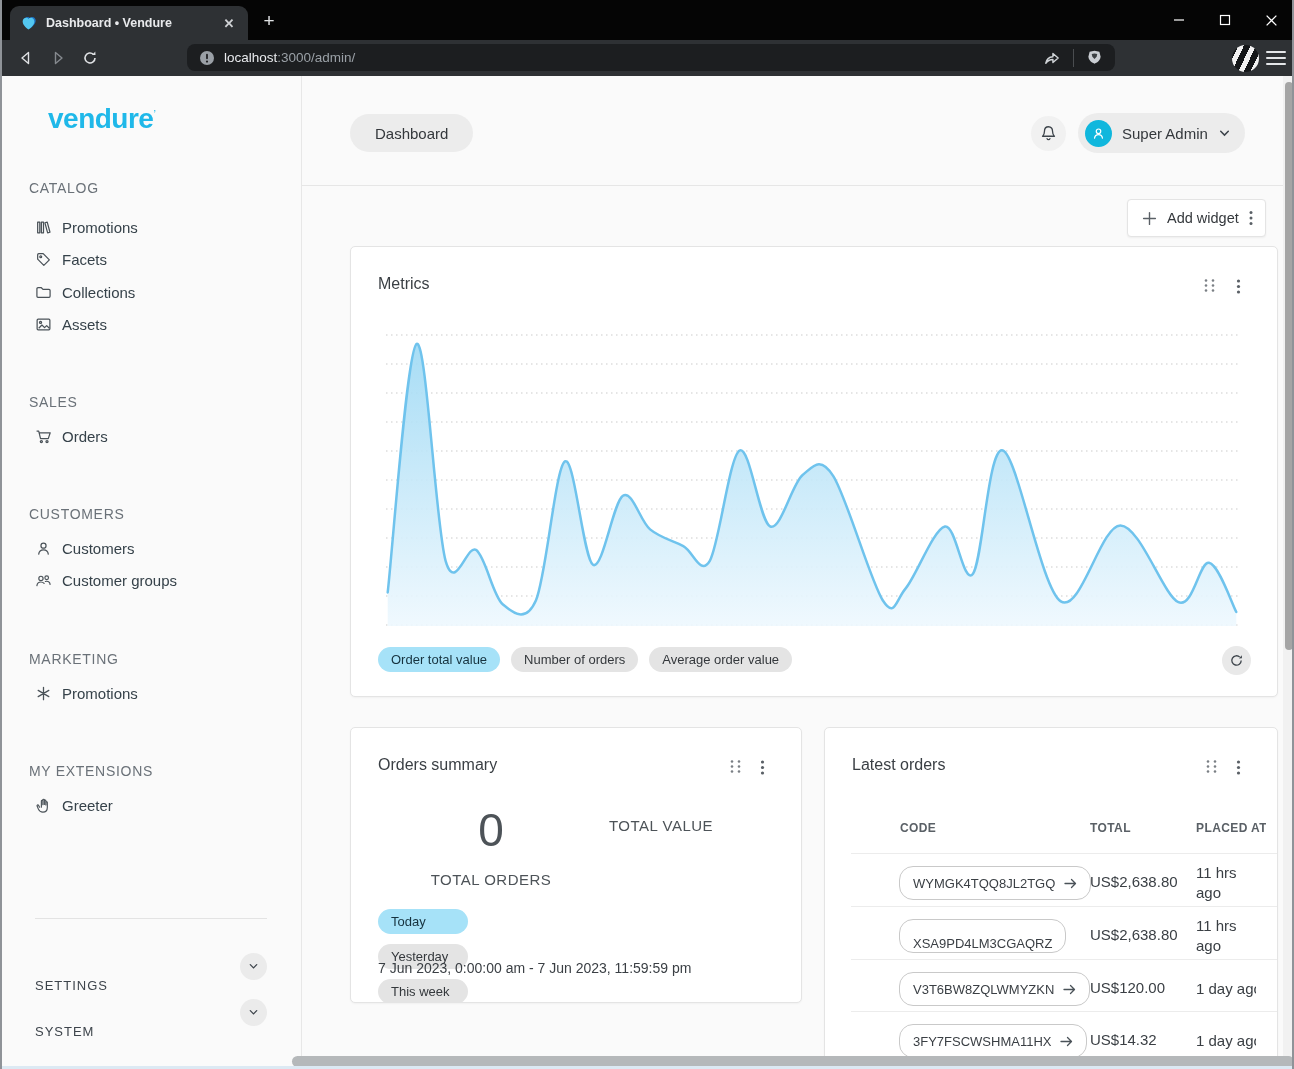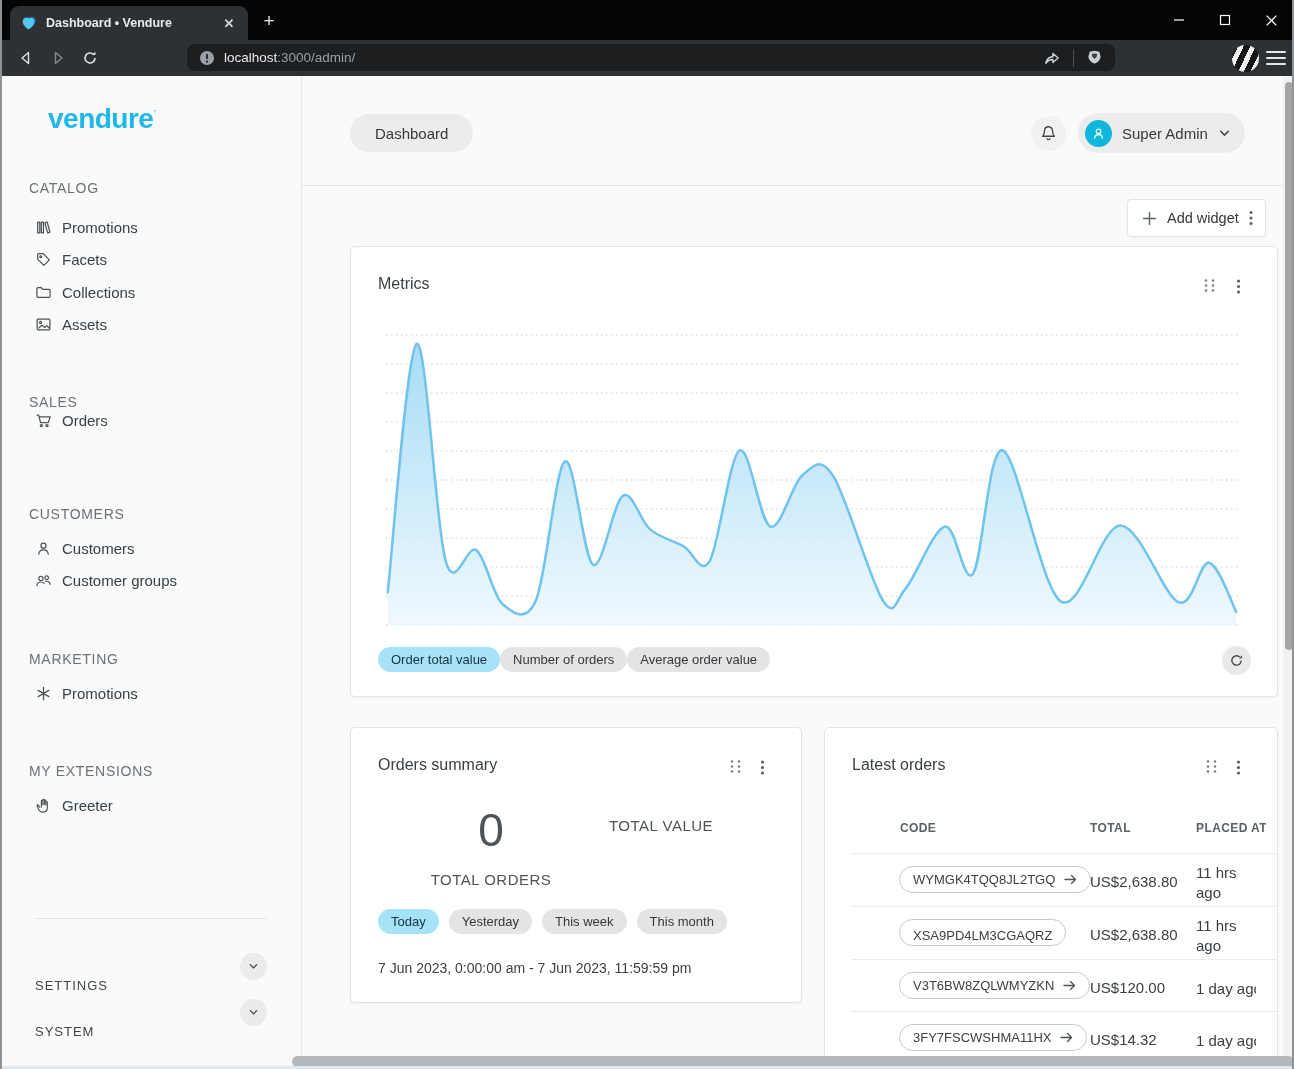--- a/index.html
+++ b/index.html
@@ -56,21 +56,21 @@
   .pill{height:25px;padding:0 13px;border-radius:13px;background:#e4e4e4;color:#34383c;font-size:13px;
     display:inline-flex;align-items:center;white-space:nowrap;}
   .pill.active{background:#a6e2f8;color:#16323e;}
   .refresh-circle{width:29px;height:29px;border-radius:50%;background:#e9e9e9;display:flex;align-items:center;justify-content:center;}
   .bignum{font-size:46px;color:#4d5358;text-align:center;}
   .biglabel{font-size:15px;color:#4d5358;letter-spacing:.5px;text-align:center;margin-top:14px;}
   .daterange{font-size:14px;color:#3a3f44;}
   .th{font-size:12px;font-weight:700;color:#5a6066;letter-spacing:.4px;white-space:nowrap;overflow:hidden;}
   .td-total{font-size:15px;color:#3a3f44;}
   .td-placed{font-size:15px;color:#3a3f44;line-height:1.35;}
-  .code-pill{display:inline-flex;align-items:center;gap:9px;height:27px;padding:8px 13px;border:1px solid #c9c9c9;
+  .code-pill{display:inline-flex;align-items:center;gap:9px;height:27px;padding:16px 13px;border:1px solid #c9c9c9;
     border-radius:14px;font-size:13px;color:#3a3f44;white-space:nowrap;background:#fff;}
   .rowline{background:#ececec;height:1px;}
   
   .vtrack{left:1281px;top:76px;width:13px;height:993px;background:#f1f1f1;}
   .vthumb{left:1283px;top:82px;width:8px;height:568px;background:#a5a5a5;border-radius:4px;}
   .hthumb{left:290px;top:1056px;width:1002px;height:11px;background:#b5b8ba;border-radius:6px;}
   .bottomedge{left:-2px;top:1066px;width:1298px;height:3px;background:#dce9f3;}
 </style>
 </head>
 <body>
@@ -176,21 +176,21 @@
   <div class="abs navitem" style="top:312px;">
     <svg width="17" height="17" viewBox="0 0 16 16" fill="none" stroke="#4a5258" stroke-width="1.15" stroke-linejoin="round">
       <rect x="2" y="3" width="12" height="10" rx="1"></rect>
         <circle cx="5.2" cy="6" r="1"></circle>
         <path d="M3.5 11.5 6.5 8.5 9 11 11 9 13.5 11.5"></path>
     </svg>
       <span class="lbl">Assets</span>
   </div>
 
   <div class="abs navsec" style="top:394px;">SALES</div>
-  <div class="abs navitem" style="top:408px;">
+  <div class="abs navitem" style="top:424px;">
     <svg width="17" height="17" viewBox="0 0 16 16" fill="none" stroke="#4a5258" stroke-width="1.15" stroke-linejoin="round">
       <path d="M1.5 3h2l1.7 7h7.3l1.8-5.5H4"></path>
         <circle cx="6" cy="12.8" r="1"></circle>
         <circle cx="11.3" cy="12.8" r="1"></circle>
     </svg>
       <span class="lbl">Orders</span>
   </div>
 
   <div class="abs navsec" style="top:506px;">CUSTOMERS</div>
   <div class="abs navitem" style="top:536px;">
@@ -314,21 +314,21 @@
         <line x1="0" x2="852" y1="146" y2="146" stroke="#cbcbcb" stroke-width="1" stroke-dasharray="1.5 3.5"></line>
         <line x1="0" x2="852" y1="175" y2="175" stroke="#cbcbcb" stroke-width="1" stroke-dasharray="1.5 3.5"></line>
         <line x1="0" x2="852" y1="204" y2="204" stroke="#cbcbcb" stroke-width="1" stroke-dasharray="1.5 3.5"></line>
         <line x1="0" x2="852" y1="233" y2="233" stroke="#cbcbcb" stroke-width="1" stroke-dasharray="1.5 3.5"></line>
         <line x1="0" x2="852" y1="262" y2="262" stroke="#cbcbcb" stroke-width="1" stroke-dasharray="1.5 3.5"></line>
         <line x1="0" x2="852" y1="291" y2="291" stroke="#cbcbcb" stroke-width="1" stroke-dasharray="1.5 3.5"></line>
         <path d="M1.704,258.456C6.5,217.0 21.0,15.2 30.7,9.9C40.3,4.6 49.7,192.4 59.6,226.8C69.6,261.1 80.8,208.9 90.3,216.1C99.8,223.4 106.8,261.9 116.7,270.3C126.7,278.6 139.6,290.0 150.0,266.2C160.3,242.4 169.4,133.3 178.9,127.4C188.4,121.5 197.4,225.1 207.0,230.8C216.7,236.5 227.3,167.6 236.9,161.7C246.4,155.8 254.0,187.0 264.1,195.4C274.2,203.8 287.4,206.9 297.3,212.1C307.3,217.3 314.4,242.7 323.8,226.8C333.1,210.8 343.5,122.2 353.6,116.5C363.7,110.8 373.7,188.4 384.3,192.5C394.8,196.6 406.1,149.4 416.6,141.0C427.1,132.6 434.0,121.2 447.3,142.1C460.6,163.0 484.6,247.5 496.7,266.2C508.8,285.0 509.4,266.7 519.7,254.4C530.1,242.1 547.7,195.0 558.9,192.5C570.1,190.1 577.4,252.4 587.0,239.7C596.7,227.1 602.2,111.9 616.8,116.5C631.5,121.1 655.2,254.9 674.8,267.4C694.4,279.9 714.8,191.2 734.4,191.4C754.0,191.5 777.6,262.0 792.4,268.2C807.1,274.5 813.4,227.2 823.0,228.8C832.7,230.4 845.8,269.8 850.3,278.0L850.296,292 L1.704,292 Z" fill="url(#chartfill)"></path>
         <path d="M1.704,258.456C6.5,217.0 21.0,15.2 30.7,9.9C40.3,4.6 49.7,192.4 59.6,226.8C69.6,261.1 80.8,208.9 90.3,216.1C99.8,223.4 106.8,261.9 116.7,270.3C126.7,278.6 139.6,290.0 150.0,266.2C160.3,242.4 169.4,133.3 178.9,127.4C188.4,121.5 197.4,225.1 207.0,230.8C216.7,236.5 227.3,167.6 236.9,161.7C246.4,155.8 254.0,187.0 264.1,195.4C274.2,203.8 287.4,206.9 297.3,212.1C307.3,217.3 314.4,242.7 323.8,226.8C333.1,210.8 343.5,122.2 353.6,116.5C363.7,110.8 373.7,188.4 384.3,192.5C394.8,196.6 406.1,149.4 416.6,141.0C427.1,132.6 434.0,121.2 447.3,142.1C460.6,163.0 484.6,247.5 496.7,266.2C508.8,285.0 509.4,266.7 519.7,254.4C530.1,242.1 547.7,195.0 558.9,192.5C570.1,190.1 577.4,252.4 587.0,239.7C596.7,227.1 602.2,111.9 616.8,116.5C631.5,121.1 655.2,254.9 674.8,267.4C694.4,279.9 714.8,191.2 734.4,191.4C754.0,191.5 777.6,262.0 792.4,268.2C807.1,274.5 813.4,227.2 823.0,228.8C832.7,230.4 845.8,269.8 850.3,278.0" fill="none" stroke="#6fc3ed" stroke-width="2.5" stroke-linecap="round" stroke-linejoin="round"></path>
       </svg>
 
-    <div class="abs" style="left:27px;top:400px;display:flex;justify-content:center;">
+    <div class="abs" style="left:27px;top:400px;display:flex;gap:11px;justify-content:center;">
       <span class="pill active">Order total value</span>
       <span class="pill">Number of orders</span>
       <span class="pill">Average order value</span>
     </div>
     <div class="abs refresh-circle" style="left:871px;top:399px;">
       <svg width="15" height="15" viewBox="0 0 16 16">
         <path d="M13 8a5 5 0 1 1-1.5-3.6" fill="none" stroke="#3d444b" stroke-width="1.4"></path>
         <path d="M13.6 2.4 13.8 5.6 10.7 5.8Z" fill="#3d444b"></path>
       </svg>
     </div>
@@ -353,21 +353,21 @@
     </svg>
 
     <div class="abs" style="left:60px;top:75px;width:160px;">
       <div class="bignum">0</div>
       <div class="biglabel">TOTAL ORDERS</div>
     </div>
     <div class="abs" style="left:230px;top:75px;width:160px;">
       <div class="biglabel">TOTAL VALUE</div>
     </div>
 
-    <div class="abs" style="left:27px;top:181px;display:flex;gap:10px;">
+    <div class="abs" style="left:27px;top:181px;display:flex;gap:10px;flex-direction:column;">
       <span class="pill active">Today</span>
       <span class="pill">Yesterday</span>
       <span class="pill">This week</span>
       <span class="pill">This month</span>
     </div>
 
     <div class="abs daterange" style="left:27px;top:232px;">7 Jun 2023, 0:00:00 am - 7 Jun 2023, 11:59:59 pm</div>
   </div>
 
   <div class="abs card" style="left:822px;top:727px;width:454px;height:342px;">

